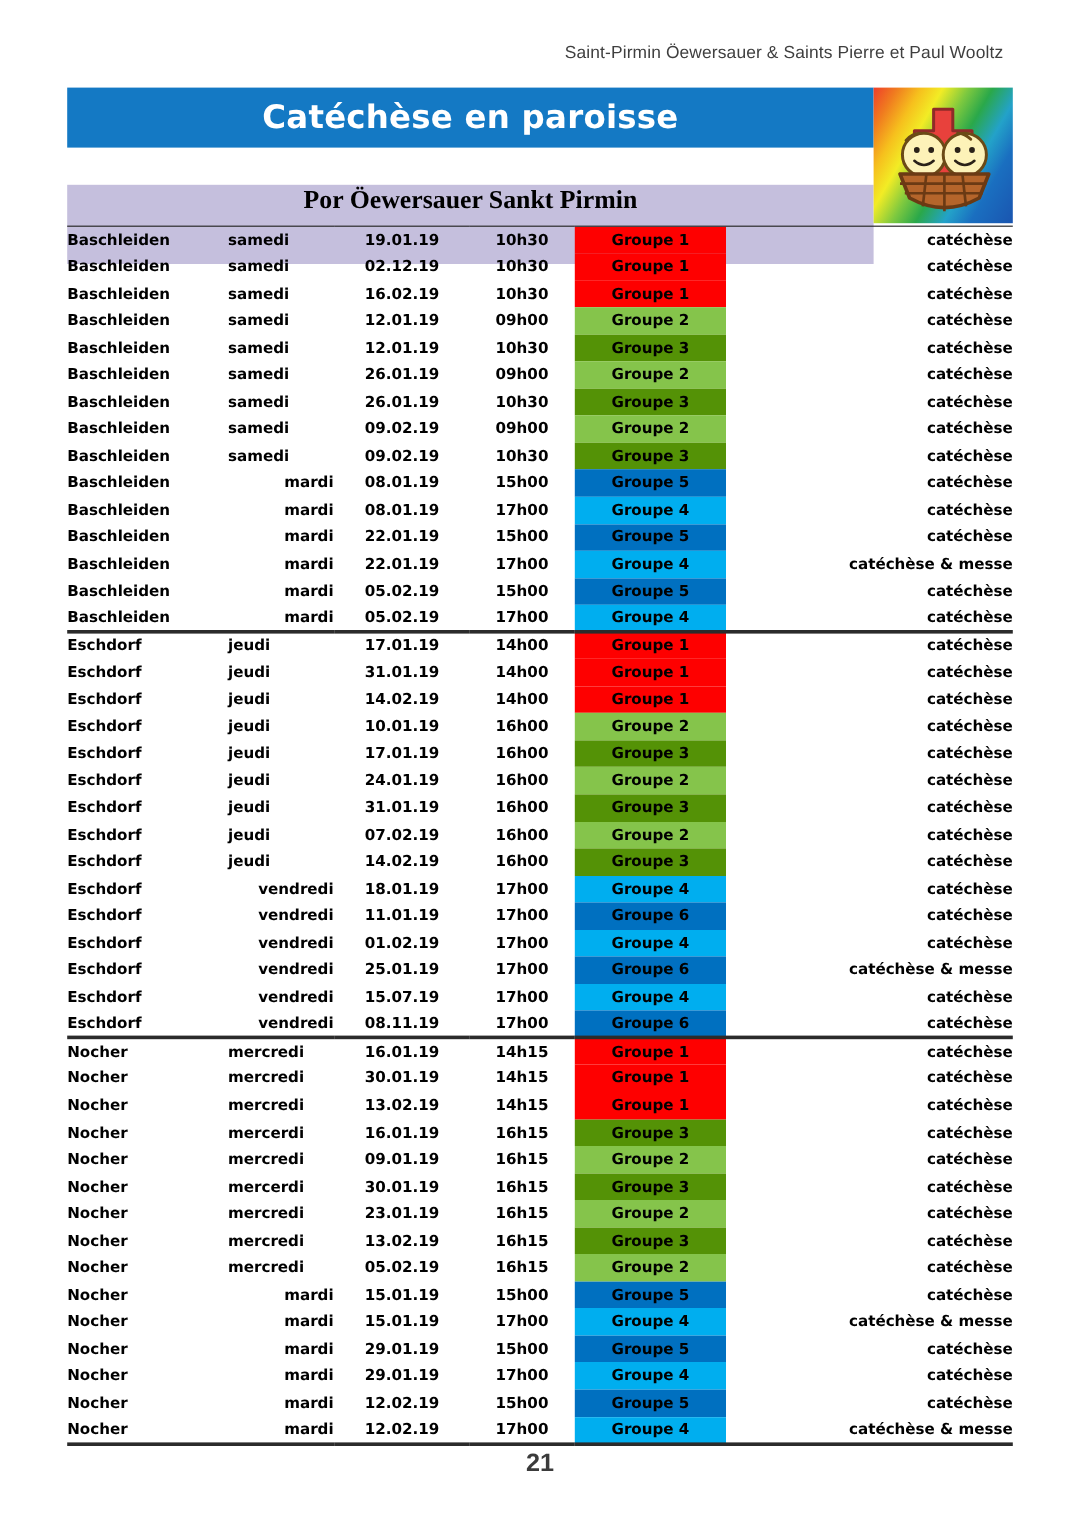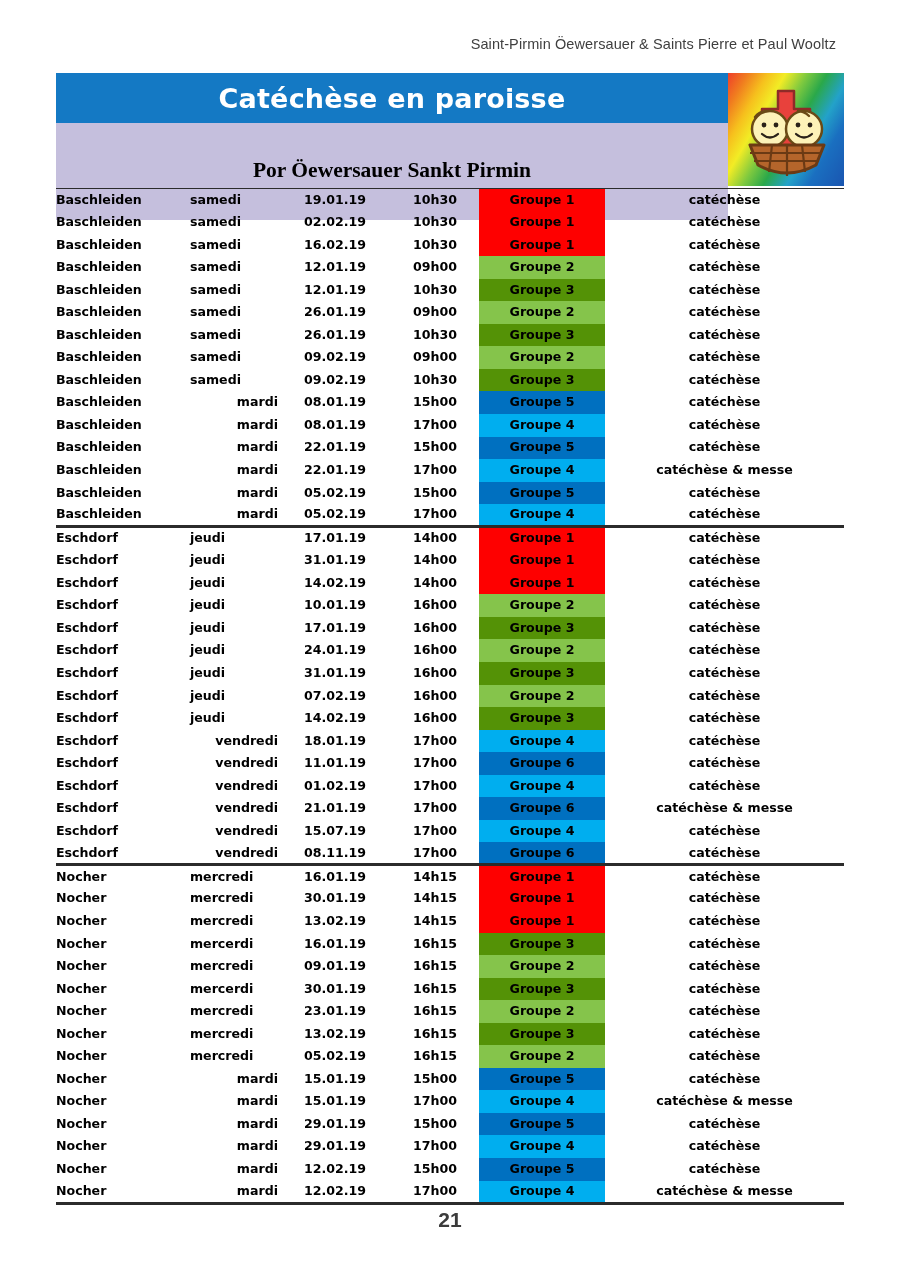--- a/index.html
+++ b/index.html
@@ -54,22 +54,22 @@
     align-items: center;
     justify-content: center;
     letter-spacing: 0.2px;
   }
   .banner-sub {
     flex: 1;
     background: #c5bfdd;
     display: flex;
     flex-direction: column;
     align-items: center;
-    justify-content: center;
     padding-bottom: 2px;
+    margin-top: 31px;
   }
   .banner-sub-line {
     font-family: "Liberation Serif", serif;
     font-weight: bold;
     font-size: 21.5px;
     color: #000000;
     line-height: 1.16;
     white-space: nowrap;
   }
   .banner-logo {
@@ -122,21 +122,21 @@
   .c-day.dl { text-align: left; padding-left: 0px; }
   .c-day.dr { text-align: right; padding-right: 1px; }
   .c-date   { width: 112px; text-align: center; }
   .c-time   { width: 88px; text-align: center; }
   .c-group  {
     width: 126px;
     text-align: center;
     color: #ffffff;
     font-size: 12.4px;
   }
-  .c-act    { padding-left: 9px; text-align: center; }
+  .c-act    { padding-left: 9px; text-align: right; }
 
   tr.sec-end td { border-bottom: 3px solid #2b2b2b; }
   tr.tbl-top td { border-top: 1.6px solid #2b2b2b; }
   tr.tbl-end td { border-bottom: 3px solid #2b2b2b; }
 
   
   .page-footer {
     position: absolute;
     left: 0;
     right: 0;
@@ -193,21 +193,21 @@
         <td class="c-place">Baschleiden</td>
         <td class="c-day dl">samedi</td>
         <td class="c-date">19.01.19</td>
         <td class="c-time">10h30</td>
         <td class="c-group" style="background: rgb(254, 0, 0);">Groupe 1</td>
         <td class="c-act">catéchèse</td>
       </tr>
       <tr>
         <td class="c-place">Baschleiden</td>
         <td class="c-day dl">samedi</td>
-        <td class="c-date">02.02.19</td>
+        <td class="c-date">02.12.19</td>
         <td class="c-time">10h30</td>
         <td class="c-group" style="background: rgb(254, 0, 0);">Groupe 1</td>
         <td class="c-act">catéchèse</td>
       </tr>
       <tr>
         <td class="c-place">Baschleiden</td>
         <td class="c-day dl">samedi</td>
         <td class="c-date">16.02.19</td>
         <td class="c-time">10h30</td>
         <td class="c-group" style="background: rgb(254, 0, 0);">Groupe 1</td>
@@ -401,21 +401,21 @@
         <td class="c-place">Eschdorf</td>
         <td class="c-day dr">vendredi</td>
         <td class="c-date">01.02.19</td>
         <td class="c-time">17h00</td>
         <td class="c-group" style="background: rgb(0, 174, 239);">Groupe 4</td>
         <td class="c-act">catéchèse</td>
       </tr>
       <tr>
         <td class="c-place">Eschdorf</td>
         <td class="c-day dr">vendredi</td>
-        <td class="c-date">21.01.19</td>
+        <td class="c-date">25.01.19</td>
         <td class="c-time">17h00</td>
         <td class="c-group" style="background: rgb(0, 112, 192);">Groupe 6</td>
         <td class="c-act">catéchèse &amp; messe</td>
       </tr>
       <tr>
         <td class="c-place">Eschdorf</td>
         <td class="c-day dr">vendredi</td>
         <td class="c-date">15.07.19</td>
         <td class="c-time">17h00</td>
         <td class="c-group" style="background: rgb(0, 174, 239);">Groupe 4</td>

